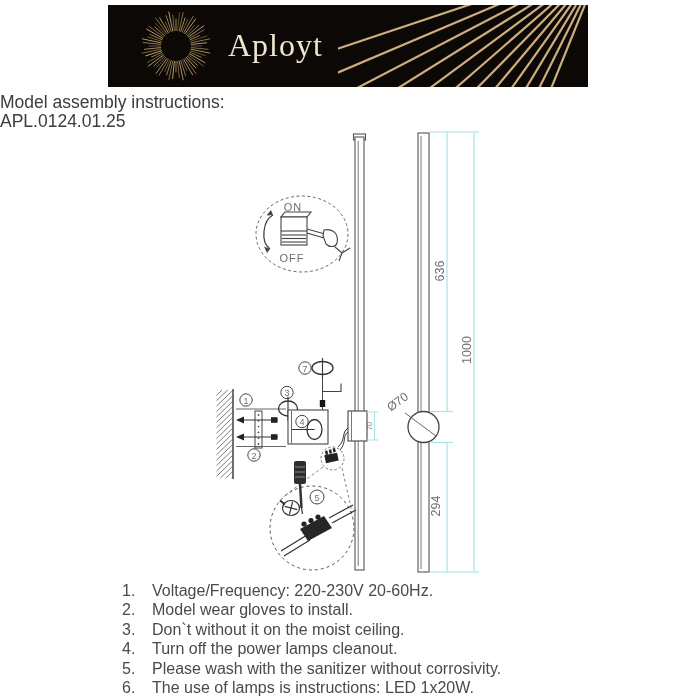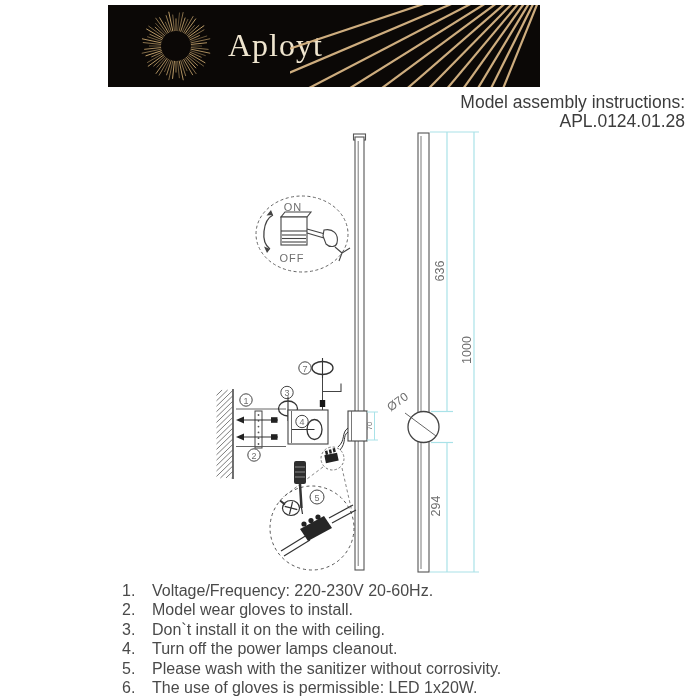--- a/index.html
+++ b/index.html
@@ -3,33 +3,33 @@
 <meta charset="utf-8">
 <style>
   html,body{margin:0;padding:0;}
   body{
     width:700px;height:700px;position:relative;overflow:hidden;
     background:#ffffff;
     font-family:"Liberation Sans", sans-serif;
   }
   
   .banner{
-    position:absolute;left:108px;top:5px;width:432px;height:82px;
+    position:absolute;left:108px;top:5px;width:480px;height:82px;
     background:#0b0806;overflow:hidden;
   }
   .sunburst{position:absolute;left:26px;top:-2px;}
   .brand{
     position:absolute;left:120px;top:22px;
     font-family:"Liberation Serif", serif;
     font-size:32px;font-weight:400;color:#efe5cf;letter-spacing:1px;
   }
   .fan{position:absolute;right:0;top:0;}
   
   .title-block{
-    position:absolute;left:0;top:93px;width:685px;text-align:right;
+    position:absolute;left:0;top:93px;width:685px;text-align:left;
     color:#3c3c3c;font-weight:500;font-size:17.5px;line-height:19px;
   }
   
   svg.drawing{position:absolute;left:0;top:0;}
   svg.drawing text{
     font-family:"Liberation Sans",sans-serif;fill:#6f6f6f;
   }
   .callout-num{font-size:9px;fill:#3d3d3d;}
   .onoff-label{font-family:"DejaVu Sans Mono",monospace;font-size:11px;fill:#3d3d3d;letter-spacing:1px;}
   
@@ -119,21 +119,21 @@
       <line x1="253.74600395135894" y1="-36.67248098548122" x2="-378.0854884937738" y2="430.858229401073" stroke="#d9b685" stroke-width="2.2" opacity="0.95"></line>
       <line x1="253.12732665381003" y1="-37.58113030073513" x2="-413.4384769251408" y2="378.93541138656394" stroke="#d9b685" stroke-width="2.2" opacity="0.95"></line>
       <line x1="252.5818483355049" y1="-38.535519414709526" x2="-444.60866654257734" y2="324.39889058802714" stroke="#d9b685" stroke-width="2.2" opacity="0.95"></line>
       <line x1="252.11293205166584" y1="-39.52976420115016" x2="-471.4038827619521" y2="267.5849027914193" stroke="#d9b685" stroke-width="2.2" opacity="0.95"></line>
       <line x1="251.7234688271132" y1="-40.55773481032871" x2="-493.65892416495944" y2="208.84372512407373" stroke="#d9b685" stroke-width="2.2" opacity="0.95"></line>
     </svg>
 </div>
 
 <div class="title-block">
   <div>Model assembly instructions:</div>
-  <div>APL.0124.01.28</div>
+  <div>APL.0124.01.25</div>
 </div>
 
 <svg class="drawing" width="700" height="700" viewBox="0 0 700 700">
 
   <g stroke="#a9e2e8" stroke-width="1.2">
     <line x1="430" y1="132" x2="479" y2="132"></line>
     <line x1="447" y1="132" x2="447" y2="411.5"></line>
     <line x1="431" y1="411.5" x2="453" y2="411.5"></line>
     <line x1="431" y1="442.5" x2="453" y2="442.5"></line>
     <line x1="447" y1="442.5" x2="447" y2="572"></line>
@@ -334,27 +334,27 @@
   <div class="instr-row">
     <div class="instr-num">1.</div>
     <div class="instr-text">Voltage/Frequency: 220-230V 20-60Hz.</div>
   </div>
   <div class="instr-row">
     <div class="instr-num">2.</div>
     <div class="instr-text">Model wear gloves to install.</div>
   </div>
   <div class="instr-row">
     <div class="instr-num">3.</div>
-    <div class="instr-text">Don`t install it on the with ceiling.</div>
+    <div class="instr-text">Don`t without it on the moist ceiling.</div>
   </div>
   <div class="instr-row">
     <div class="instr-num">4.</div>
     <div class="instr-text">Turn off the power lamps cleanout.</div>
   </div>
   <div class="instr-row">
     <div class="instr-num">5.</div>
     <div class="instr-text">Please wash with the sanitizer without corrosivity.</div>
   </div>
   <div class="instr-row">
     <div class="instr-num">6.</div>
-    <div class="instr-text">The use of gloves is permissible: LED 1x20W.</div>
+    <div class="instr-text">The use of lamps is instructions: LED 1x20W.</div>
   </div>
 </div>
 
 </body></html>

